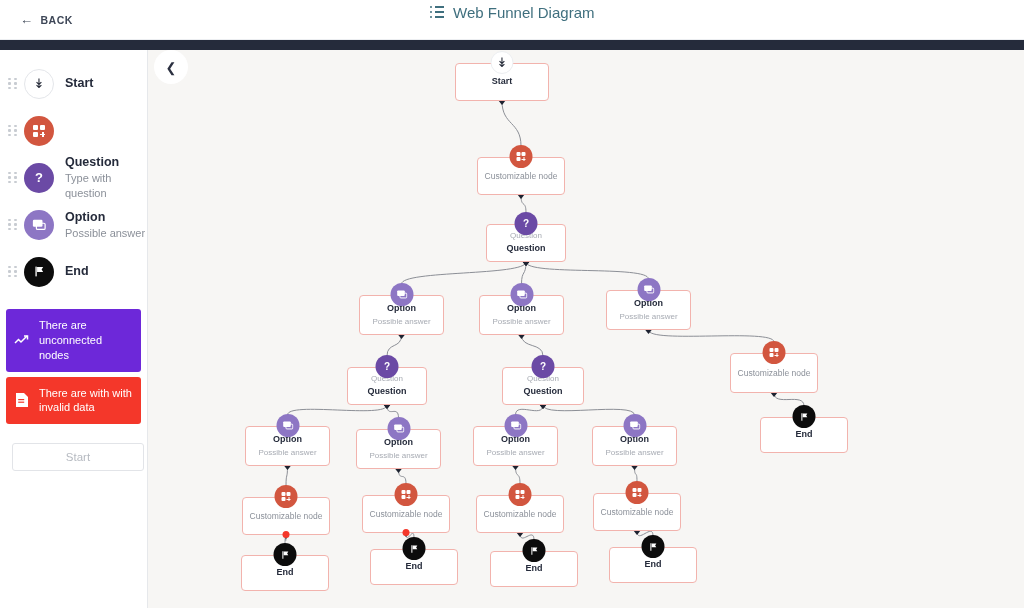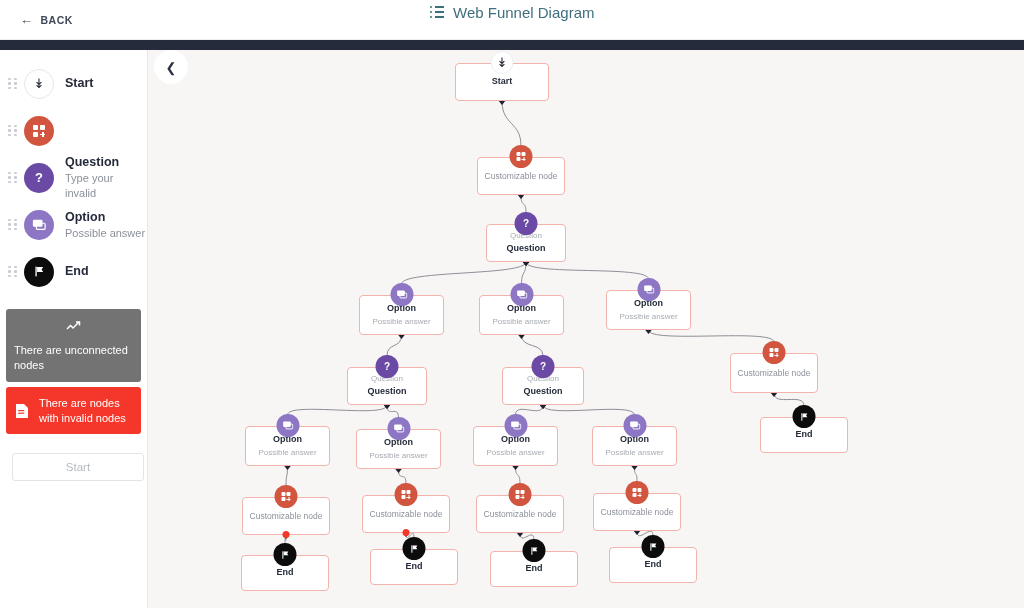--- a/index.html
+++ b/index.html
@@ -214,21 +214,21 @@
           <i></i>
           <i></i>
           <i></i>
           <i></i>
         </span>
         <span class="badge purple-dark">
           <span class="ic-q" style="font-size:13px">?</span>
         </span>
         <span class="side-texts">
           <span class="side-title">Question</span>
-          <span class="side-sub">Type your invalid</span>
+          <span class="side-sub">Type with question</span>
         </span>
       </div>
       <div class="side-item">
         <span class="grip">
           <i></i>
           <i></i>
           <i></i>
           <i></i>
           <i></i>
           <i></i>
@@ -259,38 +259,38 @@
             <path d="M5 2.5h7.5l-1.9 3 1.9 3H5z"></path>
           </svg>
         </span>
         <span class="side-texts">
           <span class="side-title">End</span>
         </span>
       </div>
     </div>
   <div class="alerts">
     <div id="alerts-list">
-        <div class="alert" style="background: #737373; flex-direction: column;">
+        <div class="alert" style="background: #6d28d9;">
           <span class="alert-ic">
             <svg width="16" height="16" viewBox="0 0 16 16" fill="none" stroke="#fff" stroke-width="1.5">
               <path d="M1 11l3.5-3.5 2.5 2.5L13 4"></path>
               <path d="M10 4h3.5v3.5"></path>
             </svg>
           </span>
           <span class="alert-text">There are unconnected nodes</span>
         </div>
         <div class="alert" style="background: rgb(244, 55, 42);">
           <span class="alert-ic">
             <svg width="14" height="16" viewBox="0 0 14 16" fill="#fff">
               <path d="M1 1h8l4 4v10H1z"></path>
               <rect x="3.2" y="7" width="6" height="1.2" fill="#f4372a"></rect>
               <rect x="3.2" y="9.6" width="6" height="1.2" fill="#f4372a"></rect>
             </svg>
           </span>
-          <span class="alert-text">There are nodes with invalid nodes</span>
+          <span class="alert-text">There are with with invalid data</span>
         </div>
       </div>
     <button class="save-btn">Start</button>
   </div>
 </div>
 
 <div class="canvas">
   <div class="collapse-btn">❮</div>
   <svg class="edges" id="edge-layer">
       <path d="M354,51 C354,75.75 373,71.25 373,96" stroke="#8c8f96" stroke-width="1" fill="none"></path>

